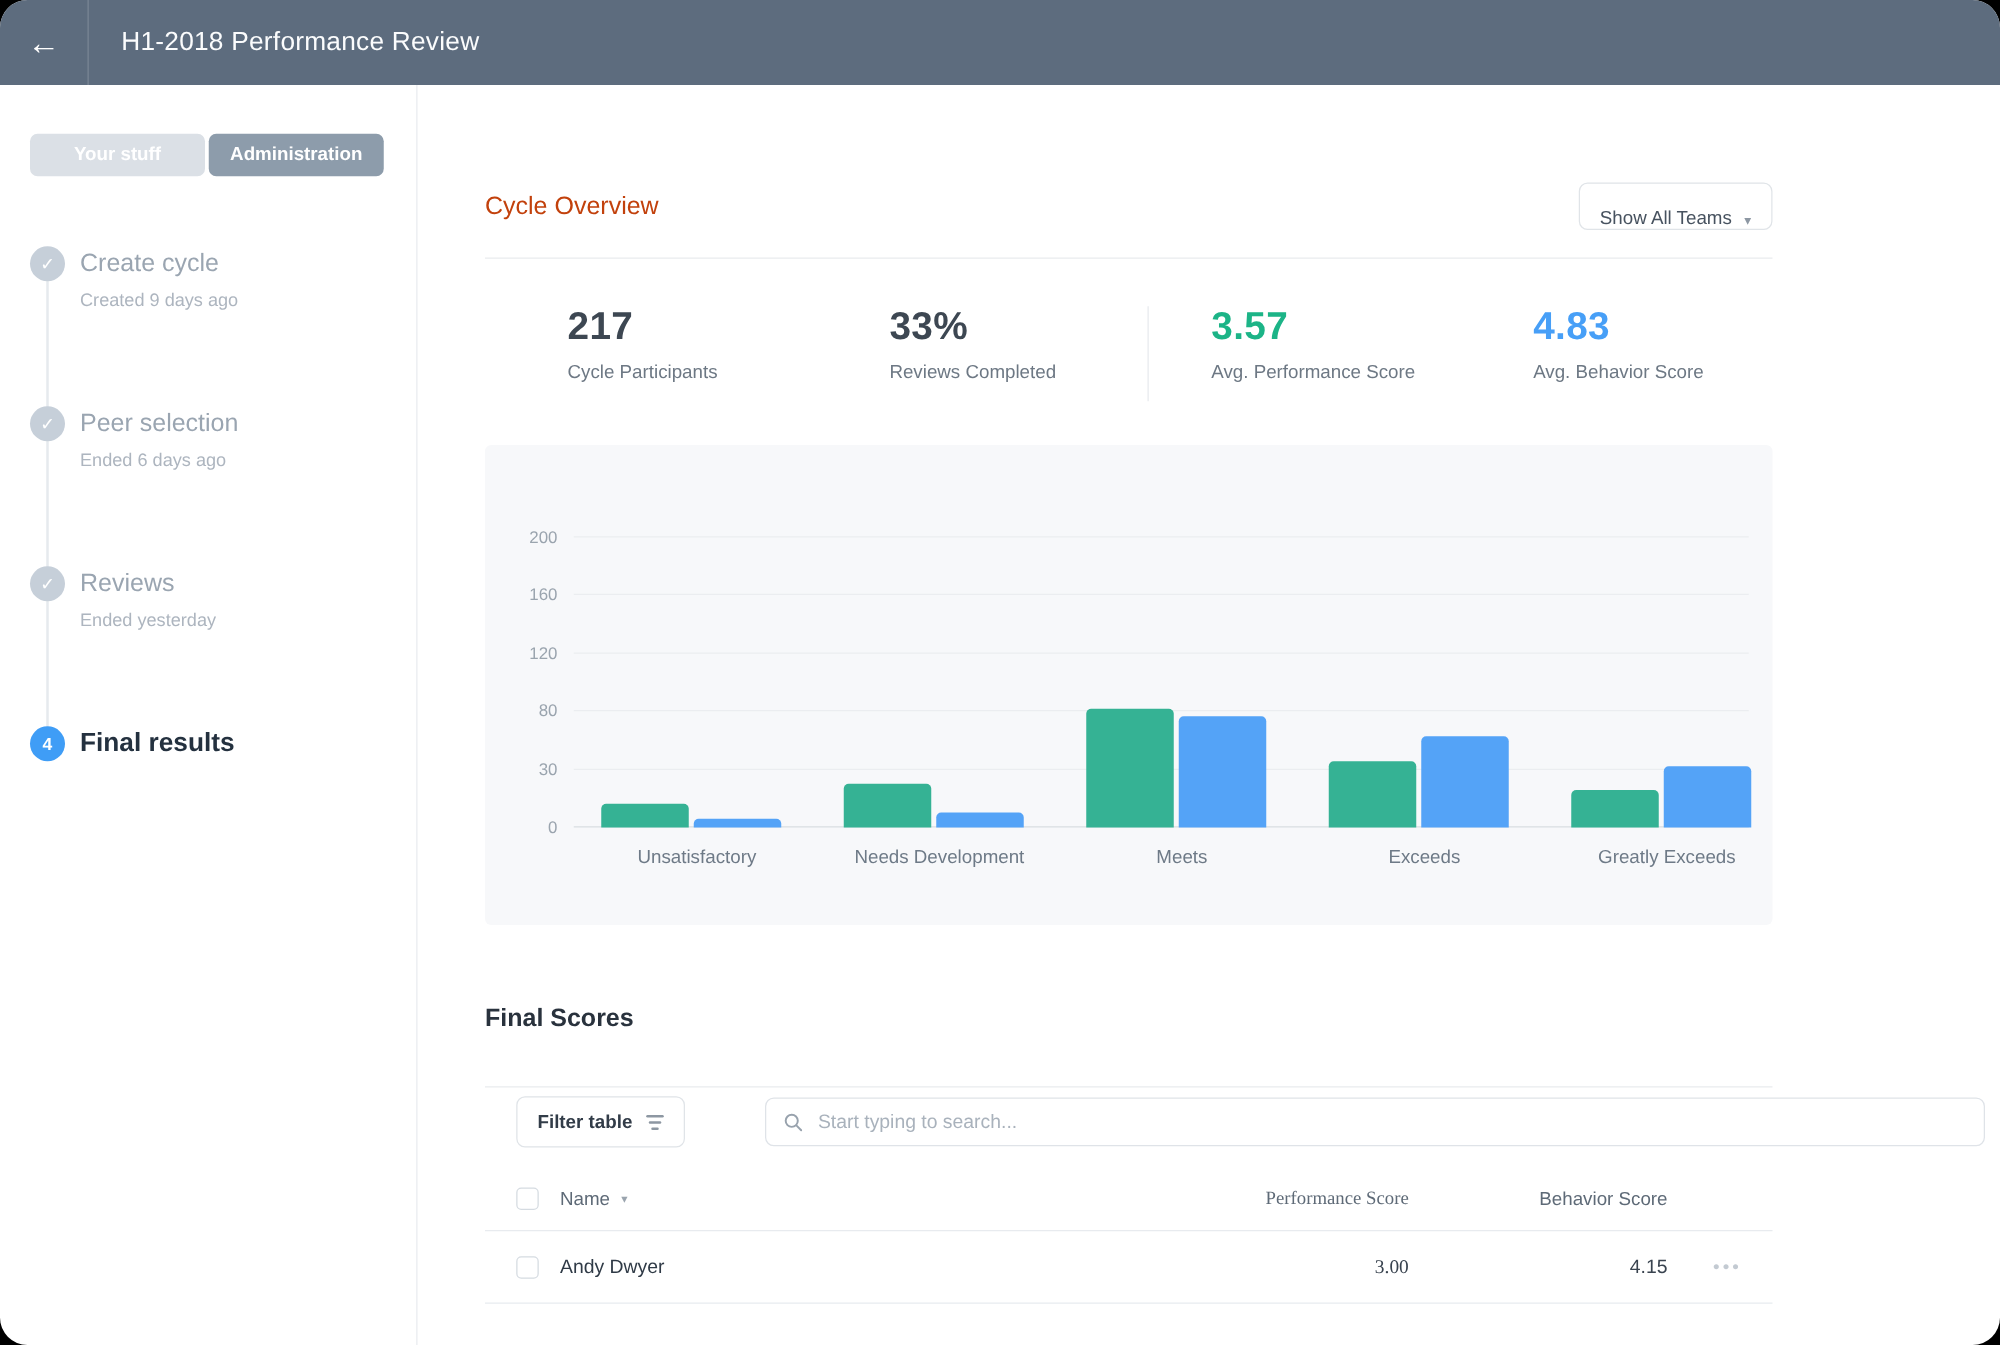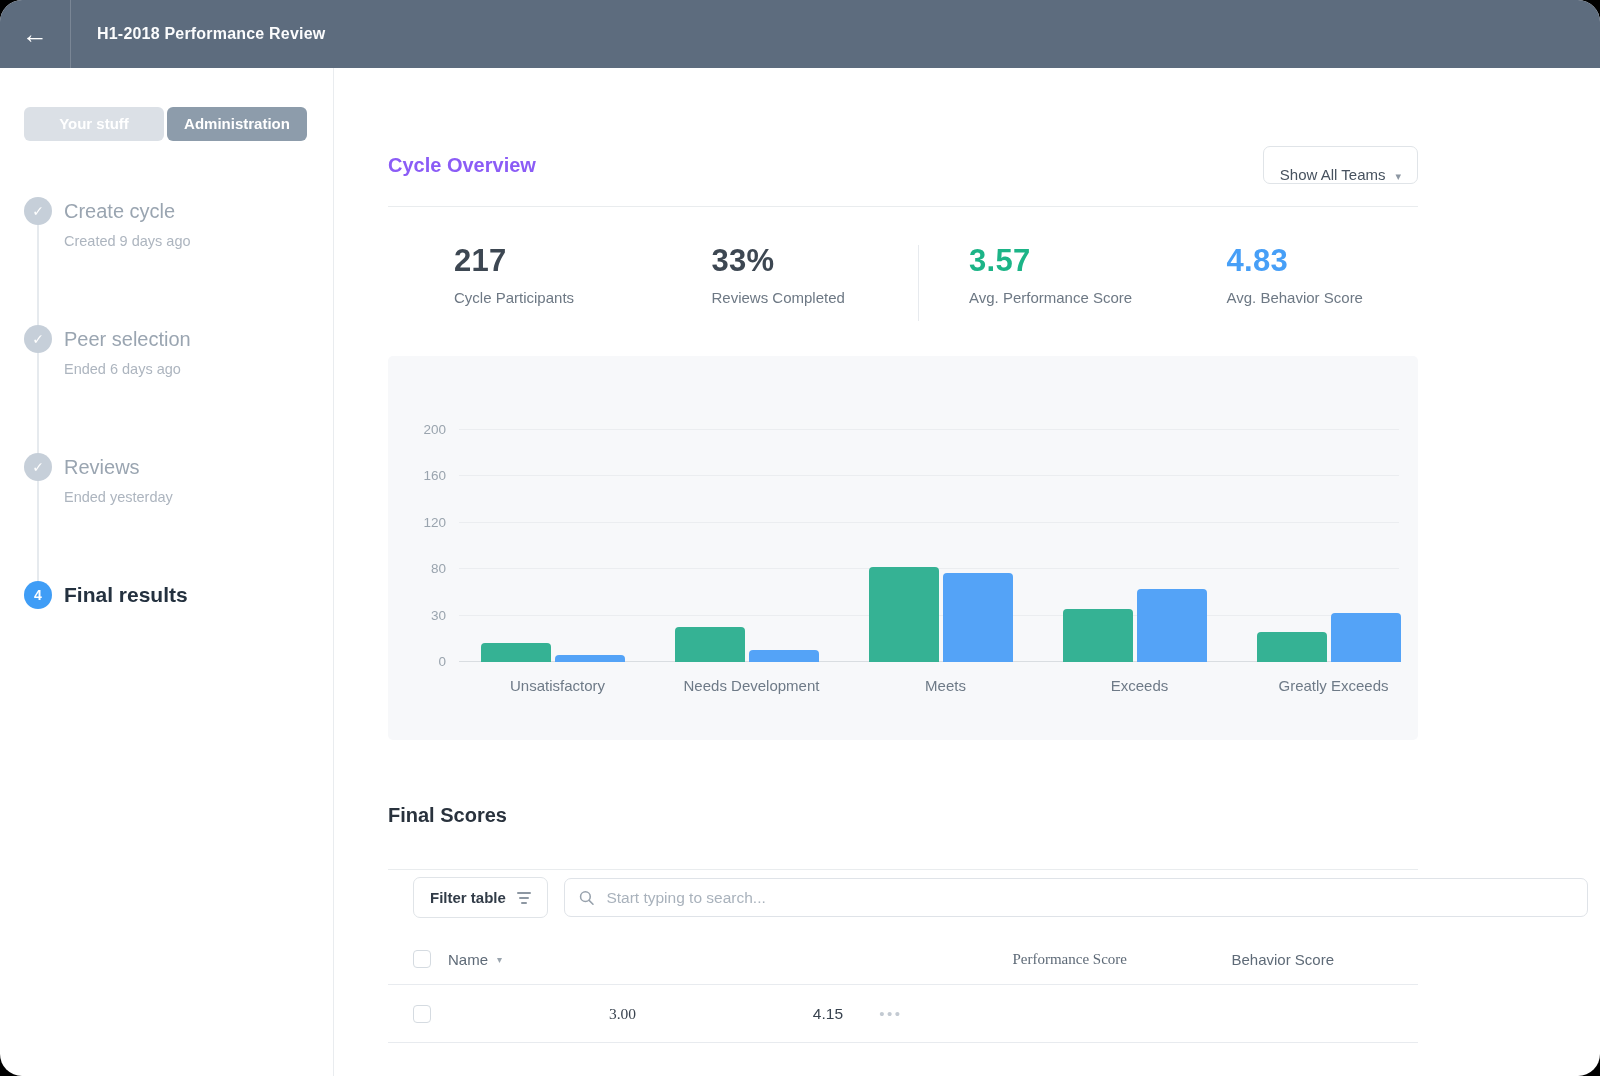--- a/index.html
+++ b/index.html
@@ -3,21 +3,21 @@
 <meta charset="utf-8">
 <style>
   html,body{margin:0;padding:0;background:#000;}
   body{font-family:"Liberation Sans","DejaVu Sans",sans-serif;-webkit-font-smoothing:antialiased;}
   .app{position:relative;width:1600px;height:1076px;background:#fff;border-radius:22px;overflow:hidden;}
 
   
   .topbar{height:68px;background:#5d6c7e;display:flex;align-items:center;}
   .back-btn{width:70px;height:100%;display:flex;align-items:center;justify-content:center;
     border-right:1px solid rgba(255,255,255,0.18);color:#fff;font-size:26px;cursor:pointer;flex:none;}
-  .topbar-title{margin-left:26px;color:#fbfcfd;font-size:16px;font-weight:700;letter-spacing:.2px;}
+  .topbar-title{margin-left:26px;color:#fbfcfd;font-size:21px;font-weight:400;letter-spacing:.2px;}
 
   
   .body-row{display:flex;height:1008px;}
   .sidebar{width:334px;flex:none;border-right:1px solid #e9ecef;box-sizing:border-box;padding:39px 0 0 24px;}
   .main{flex:1;overflow:hidden;}
   .content{width:1030px;margin-left:54px;}
 
   
   .seg-tabs{display:flex;width:283px;gap:3px;}
   .seg-tab{height:34px;line-height:34px;text-align:center;font-size:15px;font-weight:700;color:#fff;
@@ -33,21 +33,21 @@
   .step-circle{position:absolute;left:0;top:0;width:28px;height:28px;border-radius:50%;
     display:flex;align-items:center;justify-content:center;color:#fff;font-size:14px;}
   .step.done .step-circle{background:#c6cfd9;}
   .step.active .step-circle{background:#3f9df6;font-weight:700;}
   .step-title{font-size:20px;line-height:28px;color:#9aa5b1;}
   .step.active .step-title{color:#24313f;font-weight:700;font-size:21px;}
   .step-sub{margin-top:8px;font-size:14.5px;color:#adb5bf;}
 
   
   .section-head{display:flex;align-items:center;justify-content:space-between;margin-top:78px;}
-  .h-title{font-size:20px;font-weight:700;color:#8b5cf6;}
+  .h-title{font-size:20px;font-weight:400;color:#c2410c;}
   .teams-btn{height:36px;padding:0 16px;background:#fff;border:1px solid #e0e4e8;border-radius:7px;
     display:flex;align-items:flex-end;gap:10px;font-size:15px;color:#47525f;cursor:pointer;}
   .teams-btn .caret{color:#8d97a3;font-size:11px;}
   .hr{border-top:1px solid #e9ecee;margin-top:22px;}
 
   
   .stats-row{position:relative;display:flex;margin-top:36px;height:82px;}
   .stat{width:25%;box-sizing:border-box;padding-left:66px;}
   .stat-value{font-size:31px;font-weight:700;color:#3d4752;letter-spacing:.3px;}
   .stat-label{margin-top:10px;font-size:15px;color:#6d7884;}
@@ -79,21 +79,21 @@
   .fs-hr{border-top:1px solid #e9ecee;margin-top:42px;}
   .controls-row{display:flex;gap:16px;margin-top:7px;align-items:center;margin-left:25px;width:1175px;}
   .filter-btn{height:39px;padding:0 16px;border:1px solid #e0e4e8;border-radius:7px;background:#fff;
     display:flex;align-items:center;gap:11px;font-size:15px;font-weight:700;color:#323c48;cursor:pointer;flex:none;}
   .filter-icon{display:flex;flex-direction:column;gap:3px;align-items:center;}
   .filter-icon span{display:block;height:2px;background:#8d97a2;border-radius:1px;}
   .filter-icon span:nth-child(1){width:14px;}
   .filter-icon span:nth-child(2){width:10px;}
   .filter-icon span:nth-child(3){width:6px;}
   .search-box{flex:1;height:39px;border:1px solid #dfe3e8;border-radius:7px;background:#fff;
-    display:flex;align-items:center;padding:0 14px;gap:10px;box-sizing:border-box;}
+    display:flex;align-items:center;padding:0 14px;gap:10px;box-sizing:border-box;margin-left:48px;}
   .search-box input{border:none;outline:none;font-size:15.5px;color:#333;width:100%;
     font-family:"Liberation Sans","DejaVu Sans",sans-serif;background:transparent;}
   .search-box input::placeholder{color:#a9b2bc;}
 
   .table{margin-top:16px;}
   .t-row{display:flex;align-items:center;border-bottom:1px solid #e8ebef;}
   .t-header{height:50px;color:#5e6a77;font-size:15px;}
   .t-data{height:57px;font-size:15.5px;color:#2f3a46;cursor:pointer;}
   .cb{appearance:none;-webkit-appearance:none;width:18px;height:18px;border:1.5px solid #d5dbe1;
     border-radius:4px;background:#fff;margin:0 17px 0 25px;flex:none;cursor:pointer;}
@@ -261,20 +261,23 @@
               <span>Name</span>
               <span class="sort-caret">▾</span>
             </div>
             <div class="c-perf">Performance Score</div>
             <div class="c-beh">Behavior Score</div>
             <div class="c-menu"></div>
           </div>
 
           <div class="t-row t-data">
             <input type="checkbox" class="cb" style="">
+            <div class="c-name">
+              <span>Andy Dwyer</span>
+            </div>
             <div class="c-perf score">3.00</div>
             <div class="c-beh score">4.15</div>
             <div class="c-menu">
               <span class="dots">•••</span>
             </div>
           </div>
         </div>
 
       </div>
     </div>

